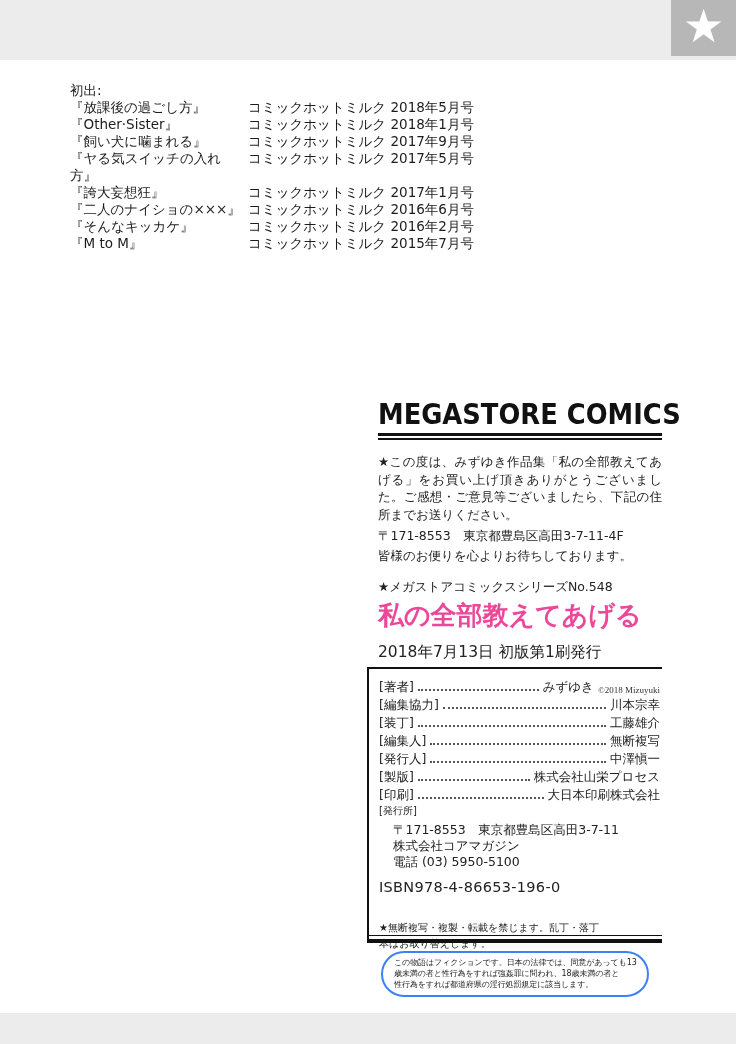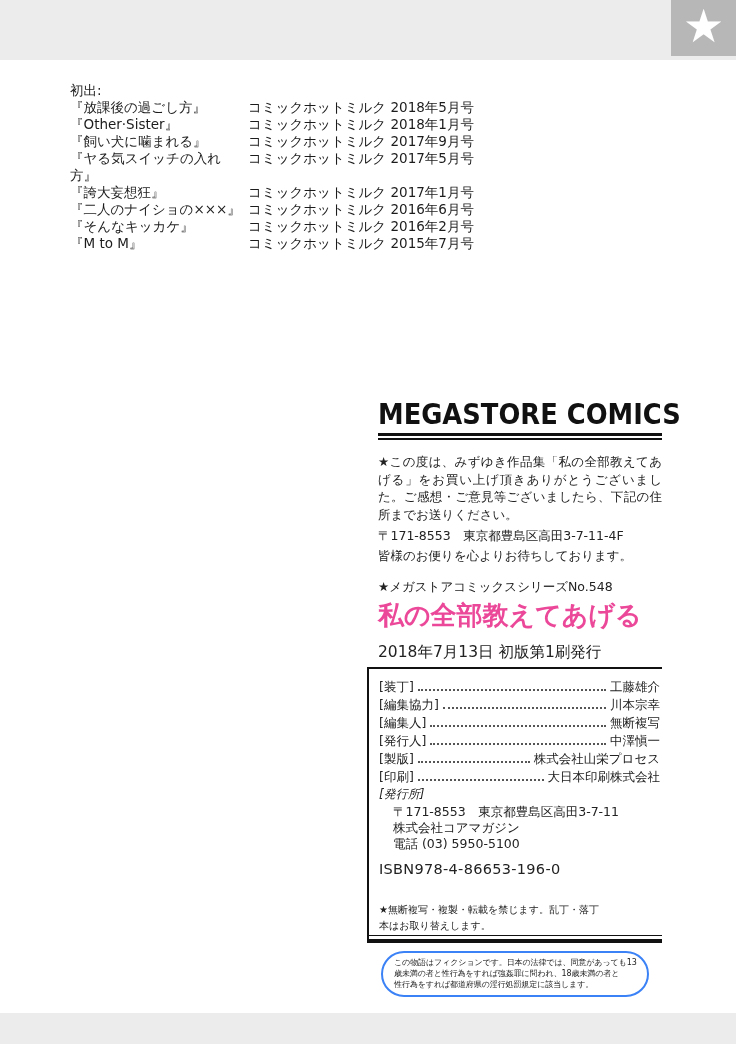--- a/index.html
+++ b/index.html
@@ -35,21 +35,21 @@
 
   
   .cbox{position:absolute;left:367px;top:667px;width:295px;height:276px;box-sizing:border-box;
     border-top:2px solid #111;border-left:2px solid #111;padding:9px 2px 0 10px;}
   .credit-row{display:flex;align-items:flex-end;font-size:12.5px;height:18px;}
   .credit-label{white-space:nowrap;}
   .leader{flex:1;border-bottom:2px dotted #555;margin:0 4px 5px 4px;min-width:10px;}
   .credit-value{white-space:nowrap;}
   .credit-note{font-family:"Liberation Serif","DejaVu Serif",serif;font-size:9px;color:#333;
     margin-left:4px;padding-bottom:1px;white-space:nowrap;}
-  .pubr-label{font-size:12px;height:18px;font-style:italic;}
+  .pubr-label{font-size:10px;height:18px;}
   .pubr-lines{padding-left:14px;font-size:12.5px;line-height:16px;}
   .isbn-line{margin-top:9px;font-size:14.5px;letter-spacing:0.3px;}
   .warning{margin-top:25px;font-size:10px;line-height:15.5px;}
   .rule-thin{position:absolute;left:0;bottom:7px;width:100%;height:1.5px;background:#111;}
   .rule-thick{position:absolute;left:0;bottom:0;width:100%;height:4px;background:#111;}
 
   
   .disclaimer{position:absolute;left:381px;top:951px;width:268px;height:46px;box-sizing:border-box;
     border:2px solid #3b82f6;border-radius:23px;padding:4px 11px;overflow:hidden;}
   .disclaimer .dline{font-size:8px;line-height:11px;white-space:nowrap;letter-spacing:-0.1px;}
@@ -111,28 +111,34 @@
 </div>
 
 <div class="title-block">
   <div class="series-label">★メガストアコミックスシリーズNo.548</div>
   <div class="book-title">私の全部教えてあげる</div>
   <div class="pub-date">2018年7月13日 初版第1刷発行</div>
 </div>
 
 <div class="cbox">
   <div class="credit-row">
-    <span class="credit-label">[装丁]</span>
+    <span class="credit-label">[著者]</span>
     <span class="leader"></span>
-    <span class="credit-value">工藤雄介</span>
+    <span class="credit-value">みずゆき</span>
+    <span class="credit-note">©2018 Mizuyuki</span>
   </div>
   <div class="credit-row">
     <span class="credit-label">[編集協力]</span>
     <span class="leader"></span>
     <span class="credit-value">川本宗幸</span>
+  </div>
+  <div class="credit-row">
+    <span class="credit-label">[装丁]</span>
+    <span class="leader"></span>
+    <span class="credit-value">工藤雄介</span>
   </div>
   <div class="credit-row">
     <span class="credit-label">[編集人]</span>
     <span class="leader"></span>
     <span class="credit-value">無断複写</span>
   </div>
   <div class="credit-row">
     <span class="credit-label">[発行人]</span>
     <span class="leader"></span>
     <span class="credit-value">中澤愼一</span>

